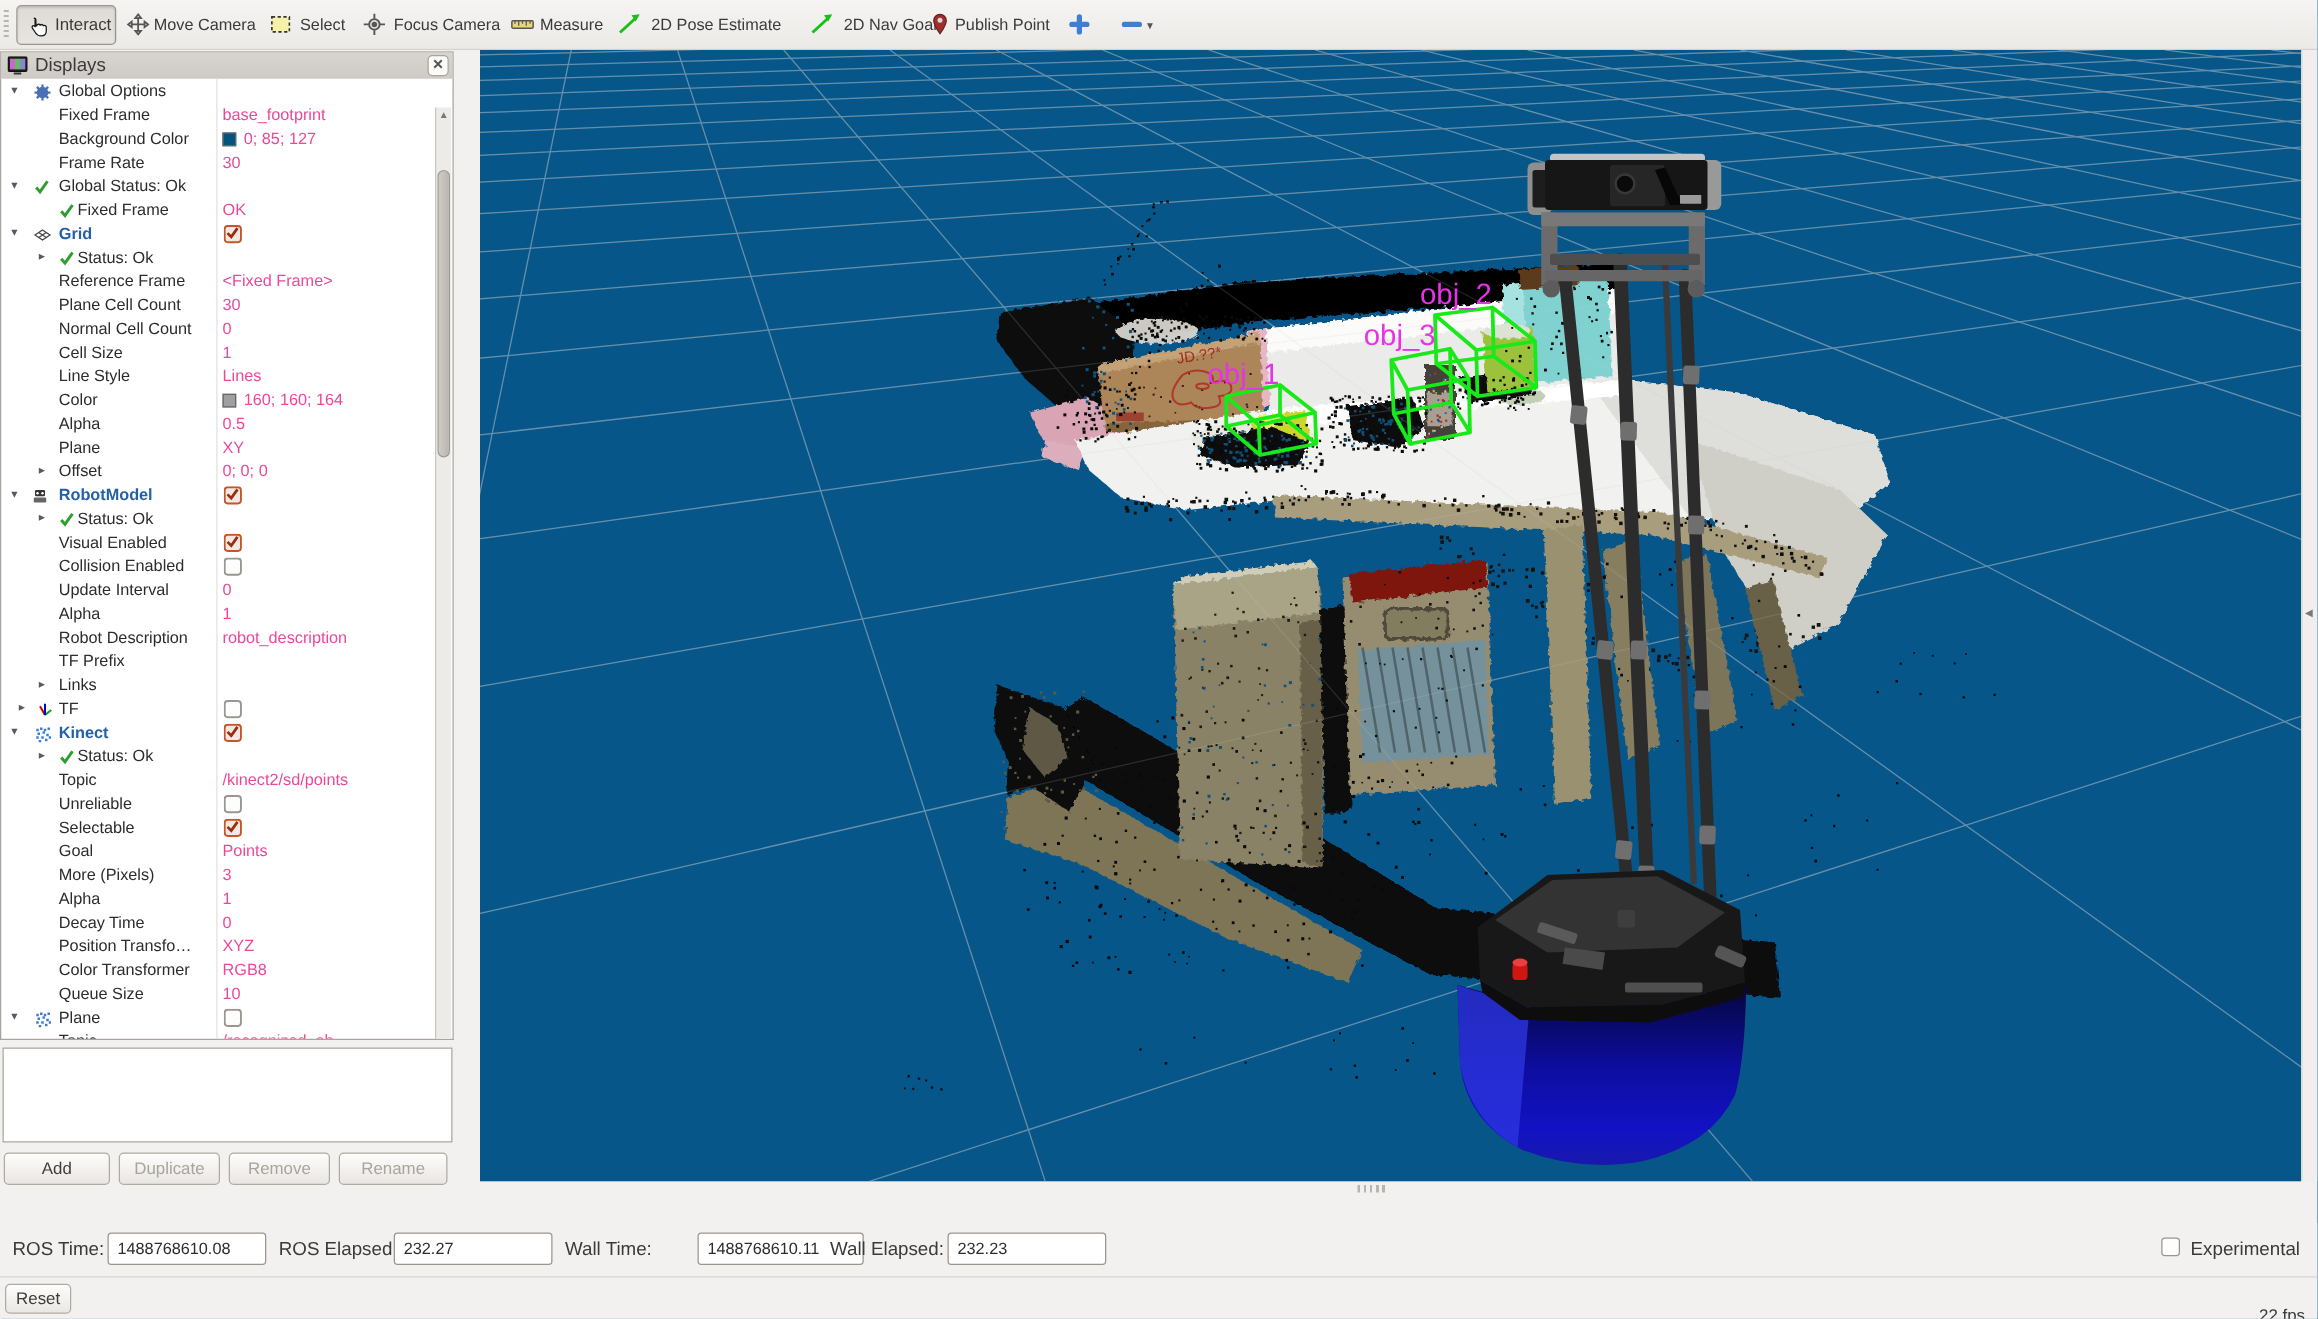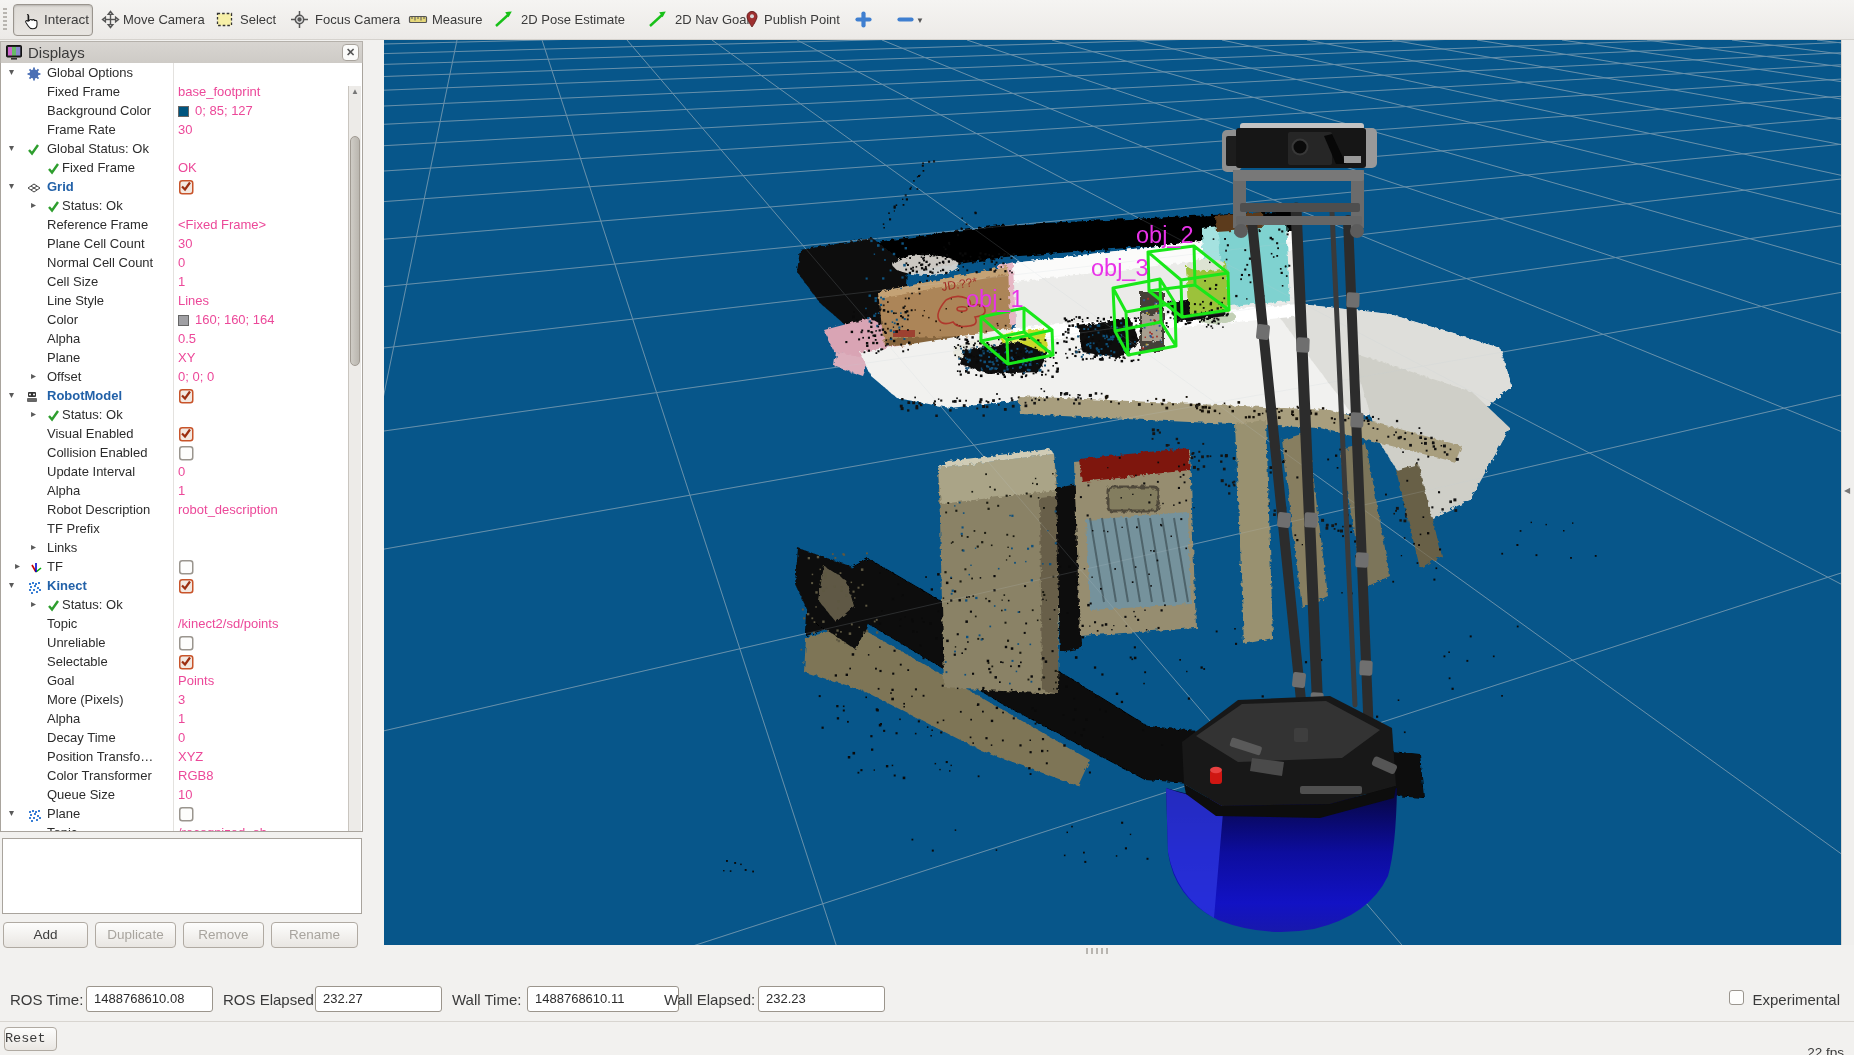--- a/index.html
+++ b/index.html
@@ -41,21 +41,21 @@
   background:#f0efed; border-left:1px solid #d8d5d0; }
 #timebar { position:absolute; left:0; top:990px; width:1558px; height:21px;
   background:linear-gradient(#c2bfba,#a9a6a1); border-top:1px solid #98948e; line-height:20px; }
 #timerow { position:absolute; left:0; top:978px; width:1854px; height:43px; background:#f2f1ef; }
 .tfield { position:absolute; top:8px; height:26px; background:#fff; border:1px solid #9b958c;
   border-radius:3px; font-size:13px; line-height:24px; padding-left:7px; color:#2c2c2c; }
 .tlabel { position:absolute; top:13px; font-size:15px; color:#3a3a3a; }
 #statusbar { position:absolute; left:0; top:1021px; width:1854px; height:34px; background:#f2f1ef;
   border-top:1px solid #d8d5d0; }
 #reset { position:absolute; left:4px; top:5px; width:53px; height:24px; background:linear-gradient(#fdfdfc,#eae7e3);
-  border:1px solid #b0aaa2; border-radius:4px; text-align:left; font-size:13.5px; line-height:22px;font-family:Liberation Mono, monospace; }
+  border:1px solid #b0aaa2; border-radius:4px; text-align:center; font-size:13.5px; line-height:22px; }
 #helptext { position:absolute; left:66px; top:9px; font-size:13.5px; color:#2e2e2e; }
 #fps { position:absolute; right:10px; top:23px; font-size:13.5px; color:#3a3a3a; }
 </style></head><body>
 <div id="toolbar">
     <div id="tbgrip"></div>
     <div class="tbtn pressed" style="left:13px;width:80px">
       <span style="position:absolute;left:7px;top:6px"><svg width="19" height="19" viewBox="0 0 19 19">
           <path d="M6.4 2.6 C7.2 2.6 7.7 3.2 7.7 4 L7.7 8.6 L8.35 8.6 C8.5 7.9 9 7.4 9.8 7.4 C10.4 7.4 10.9 7.7 11.1 8.2 C11.35 7.85 11.8 7.6 12.3 7.6 C13 7.6 13.5 8 13.7 8.6 C13.9 8.45 14.2 8.35 14.5 8.35 C15.4 8.35 16 9 16 9.9 L16 12.7 C16 15.2 14.3 16.7 11.8 16.7 C9.7 16.7 8.5 16 7.4 14.2 L4.9 10.5 C4.5 9.8 4.6 9.1 5.2 8.7 C5.75 8.35 6.4 8.5 6.9 9.1 L7.1 9.35 L7.1 4 C7.1 3.2 7.6 2.6 6.4 2.6 Z" fill="#ffffff" stroke="#1a1a1a" stroke-width="1.05" stroke-linejoin="round"></path>
         </svg></span>
       <span style="position:absolute;left:30px;top:0;line-height:30px;font-size:13.5px">Interact</span>
@@ -2404,21 +2404,21 @@
     </svg>
   <span style="position:absolute;left:28px;font-size:14px;color:#2e2e2e">Time</span>
   <div style="position:absolute;right:4px;top:2px;width:16px;height:16px;background:#fbfbfa;border:1px solid #a9a49d;border-radius:3px;text-align:center;line-height:14px;font-size:10px;color:#555;font-weight:bold">✕</div>
 </div>
 <div id="timerow">
   <span class="tlabel" style="left:10px">ROS Time:</span>
   <div class="tfield" style="left:86px;width:127px">1488768610.08</div>
   <span class="tlabel" style="left:223px">ROS Elapsed:</span>
   <div class="tfield" style="left:315px;width:127px">232.27</div>
   <span class="tlabel" style="left:452px">Wall Time:</span>
-  <div class="tfield" style="left:527px;width:152px">1488768610.11</div>
+  <div class="tfield" style="left:558px;width:133px">1488768610.11</div>
   <span class="tlabel" style="left:664px">Wall Elapsed:</span>
   <div class="tfield" style="left:758px;width:127px">232.23</div>
   <span style="position:absolute;right:110px;top:12px;width:15px;height:15px;border:1px solid #9a958e;border-radius:3px;background:#fdfdfc"></span>
   <span class="tlabel" style="right:14px">Experimental</span>
 </div>
 <div id="statusbar">
   <div id="reset">Reset</div>
   <div id="fps">22 fps</div>
 </div>
 </body></html>

